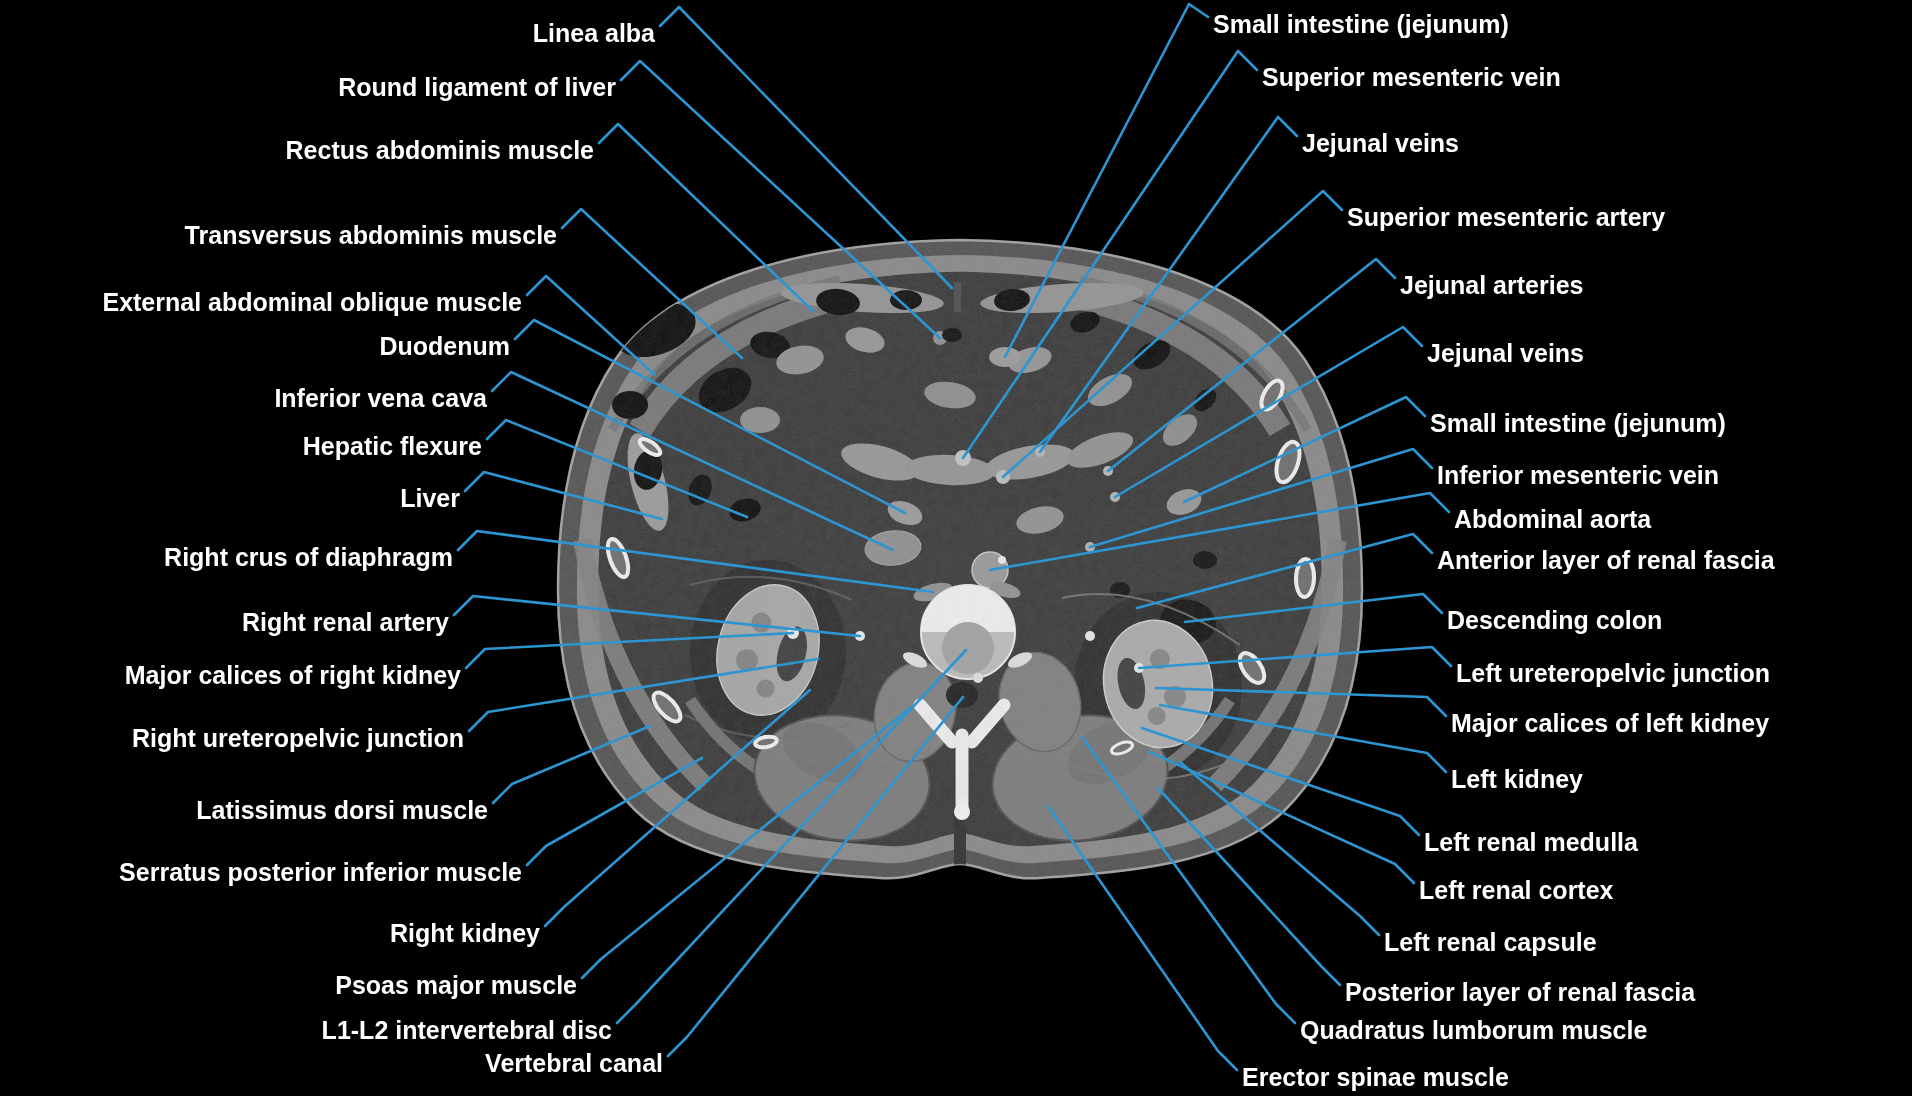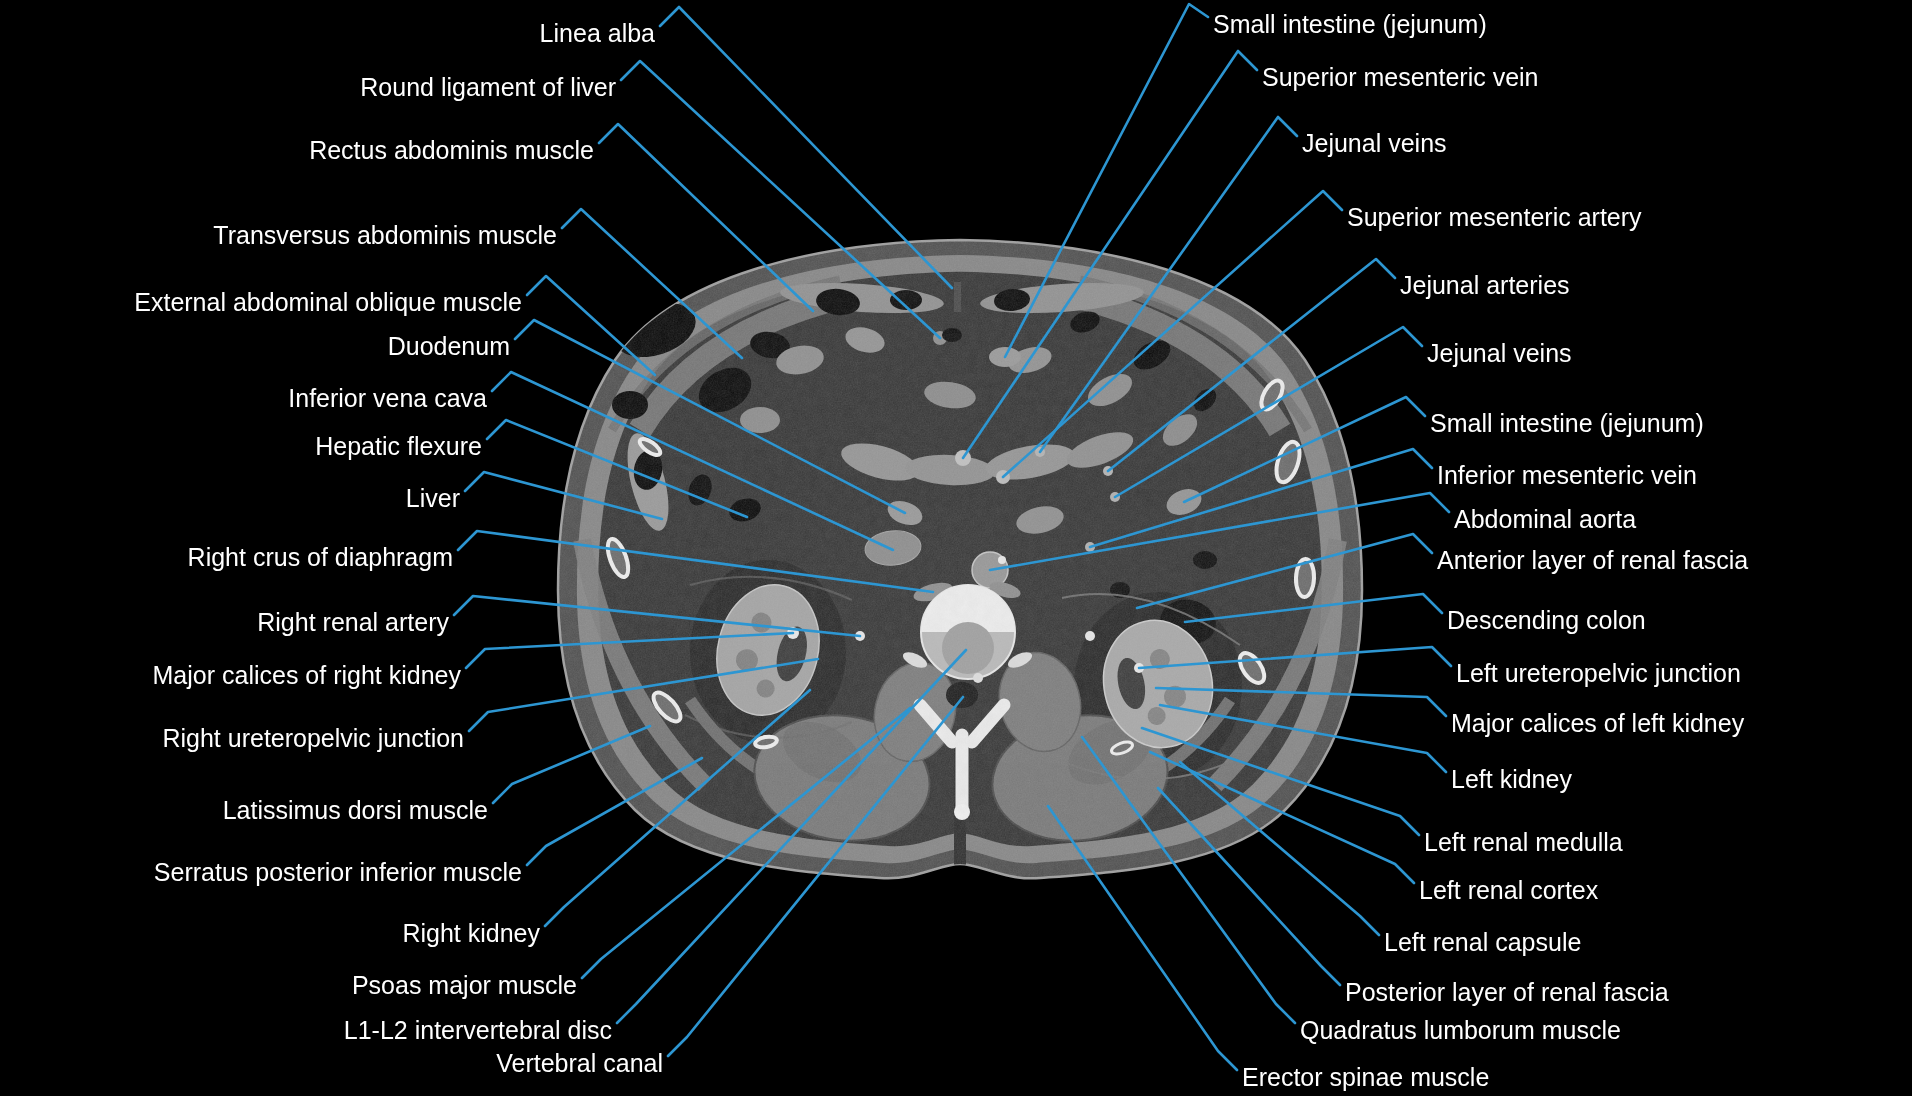--- a/index.html
+++ b/index.html
@@ -1,16 +1,16 @@
 <!DOCTYPE html>
 <html style="--bg: #000000; --line-color: #2d96d2; --label-color: #ffffff;"><head>
 <meta charset="utf-8">
 <style>
   html,body{margin:0;padding:0;background:#000;}
-  #stage{position:relative;width:1912px;height:1096px;background:var(--bg,#000);overflow:hidden;}
+  #stage{position:relative;width:1912px;height:1096px;background:var(--bg,#000);overflow:hidden;font-weight:bold;}
   svg{display:block;}
   .leader{fill:none;stroke:var(--line-color,#2d96d2);stroke-width:2.6;stroke-linecap:round;stroke-linejoin:round;}
   .lbl{
     font-family:"Liberation Sans", sans-serif;
     font-size:25px;
     fill:var(--label-color,#fff);
     filter:drop-shadow(1px 2px 2px rgba(0,0,0,0.85));
   }
 </style>
 </head>

